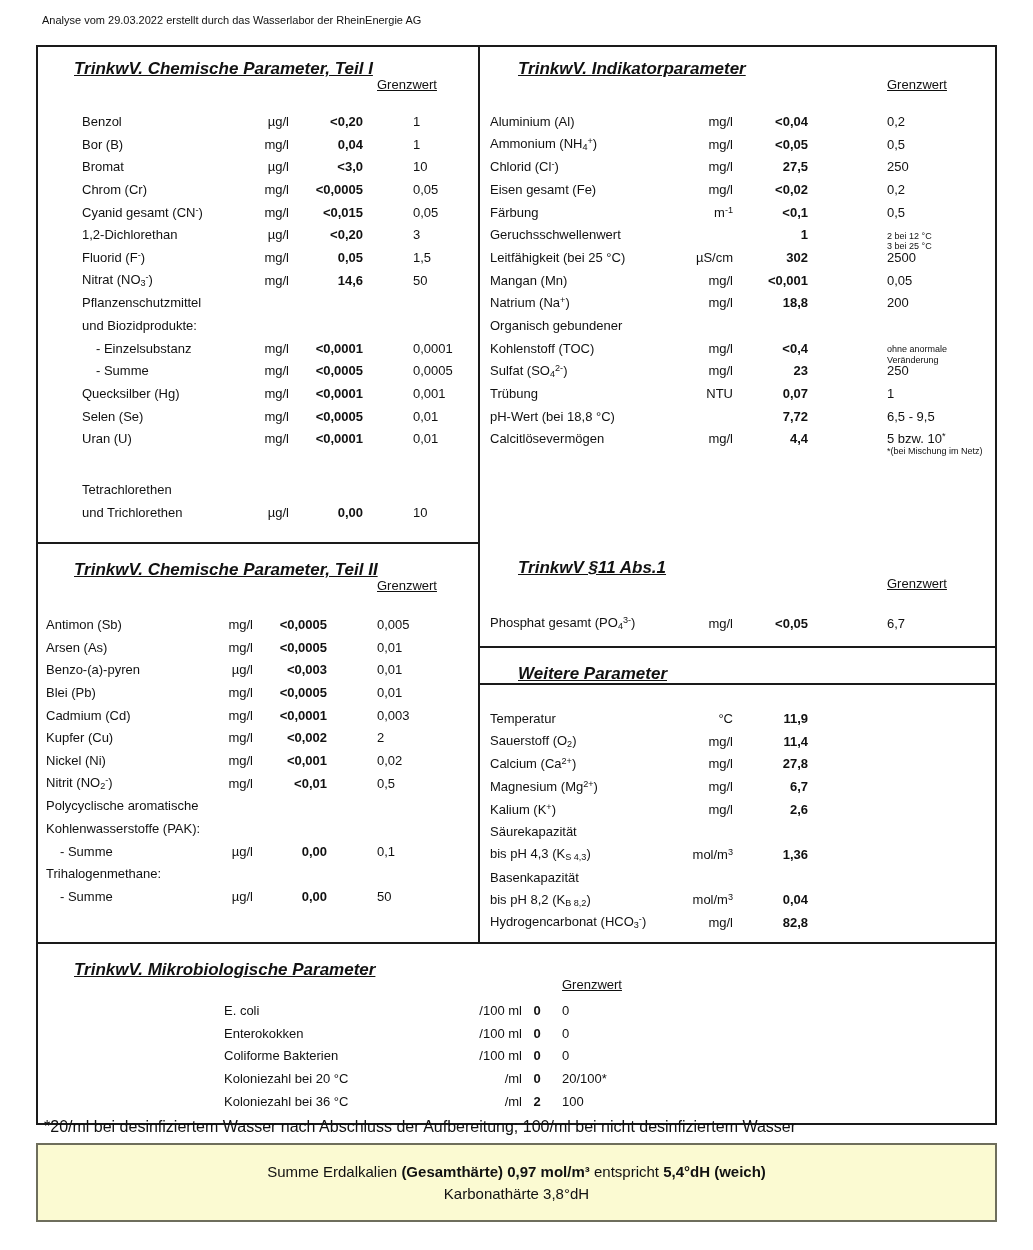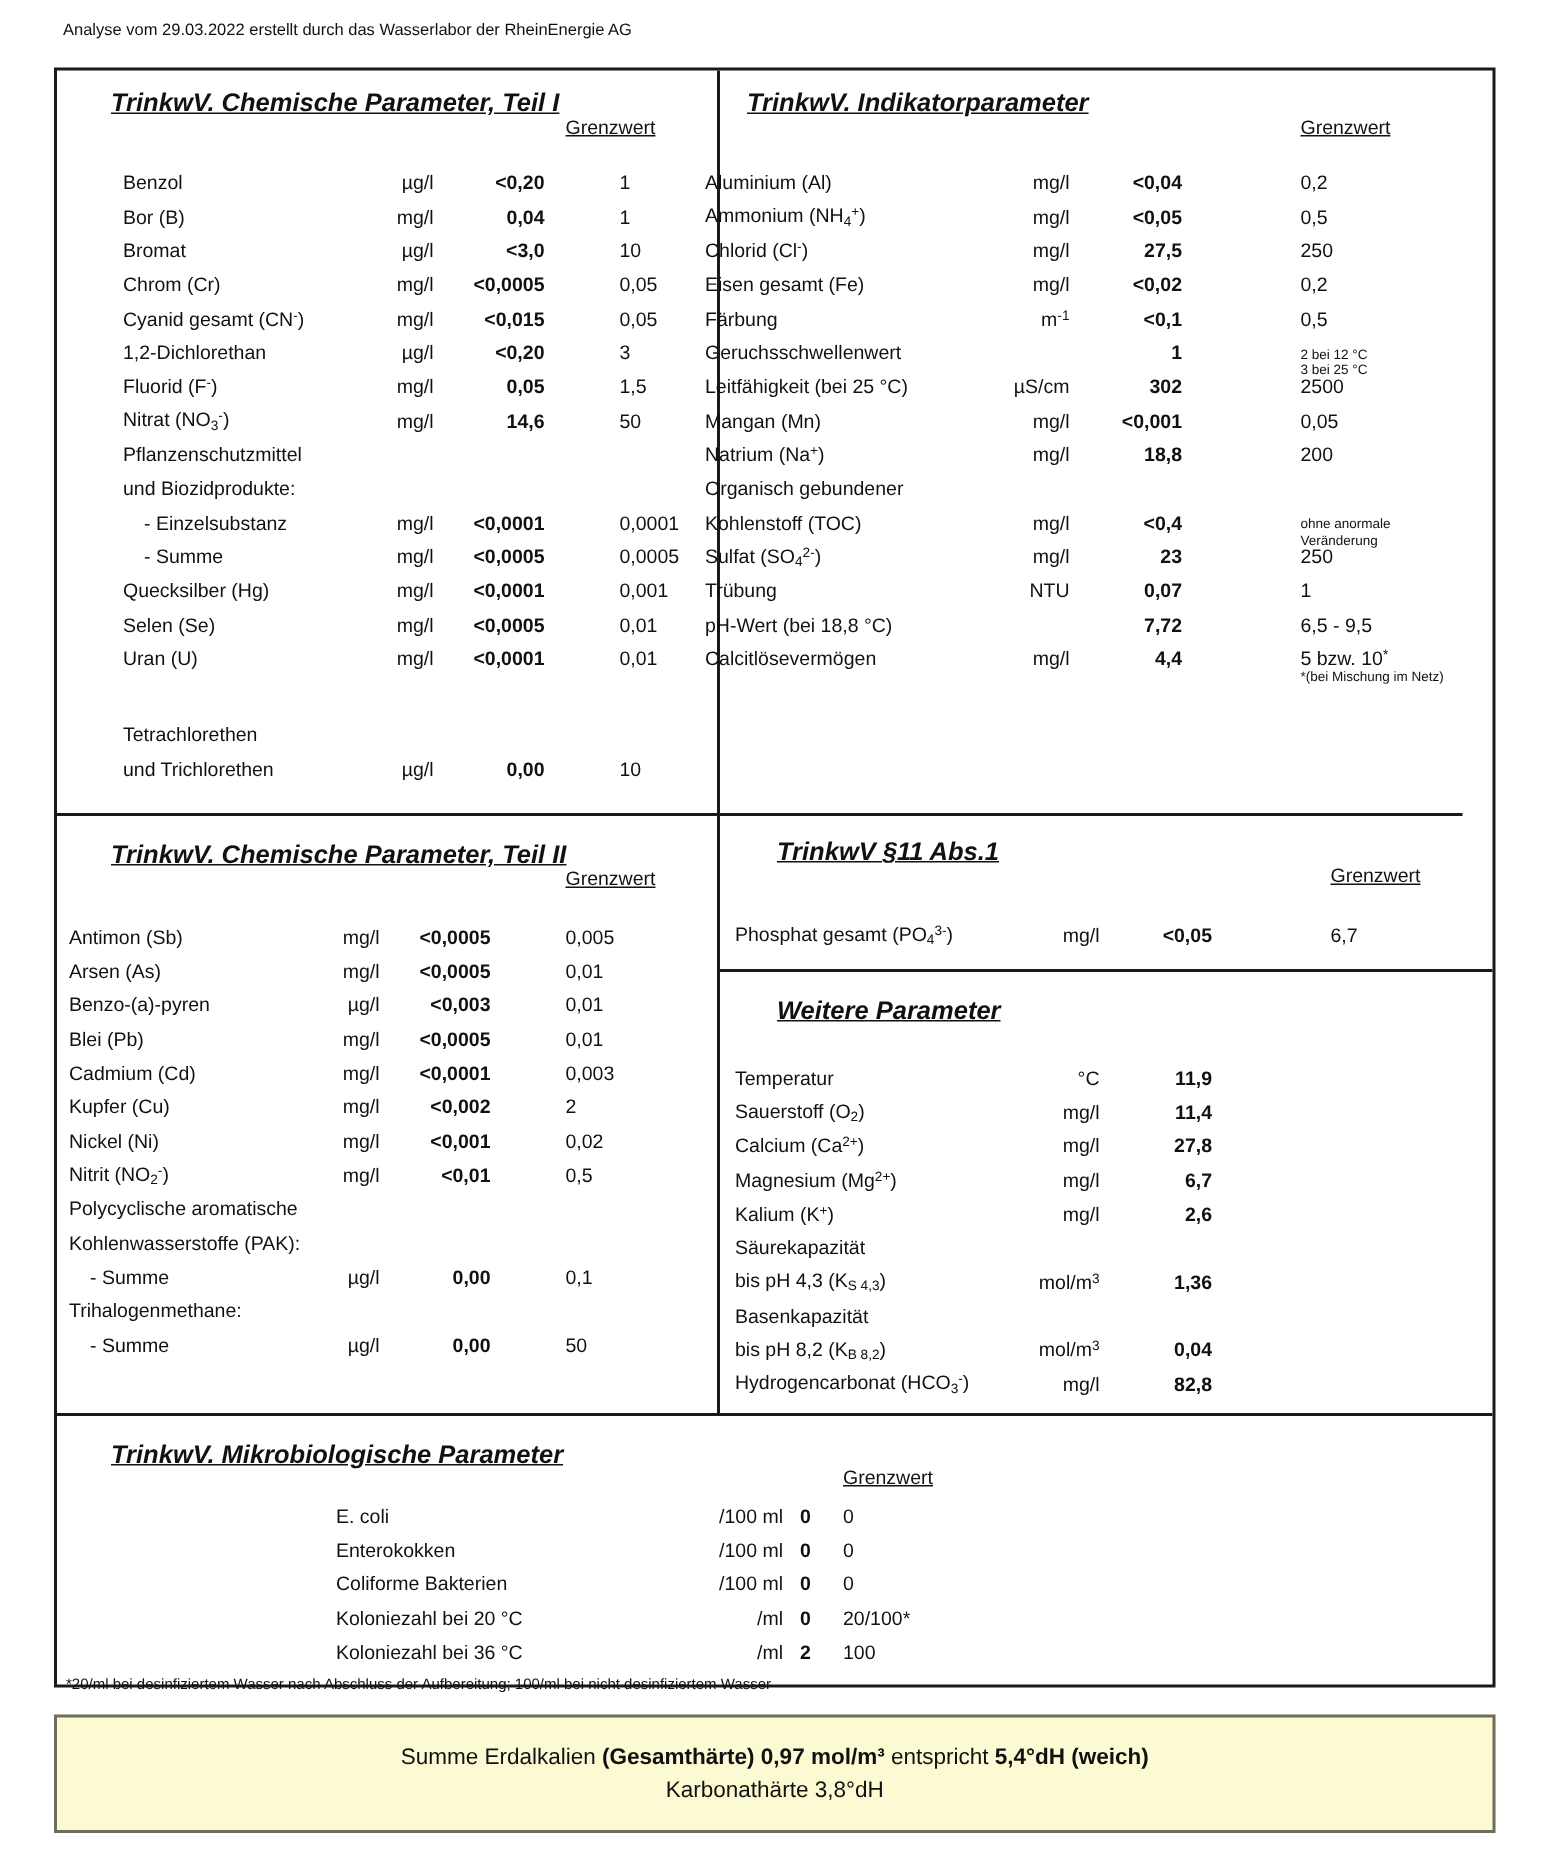--- a/index.html
+++ b/index.html
@@ -14,21 +14,21 @@
     font-family:"Liberation Sans","DejaVu Sans",sans-serif;
     color:var(--ink);font-size:13px;
   }
   .hdr-line{position:absolute;left:42px;top:14px;font-size:11px;}
   .outer{
     position:absolute;left:36px;top:45px;width:961px;height:1080px;
     border:2px solid var(--border);box-sizing:border-box;
   }
   .sec{position:absolute;box-sizing:border-box;}
   #sec-teil1{left:0;top:0;width:442px;height:497px;border-right:2px solid var(--border);border-bottom:2px solid var(--border);}
-  #sec-indikator{left:422px;top:0;width:515px;height:497px;border-bottom:2px solid var(--border);}
+  #sec-indikator{left:442px;top:0;width:515px;height:638px;border-bottom:2px solid var(--border);}
   #sec-teil2{left:0;top:497px;width:442px;height:400px;border-right:2px solid var(--border);border-bottom:2px solid var(--border);}
   #sec-par11{left:442px;top:497px;width:515px;height:104px;border-bottom:2px solid var(--border);}
   #sec-weitere{left:442px;top:601px;width:515px;height:296px;border-bottom:2px solid var(--border);}
   #sec-mikro{left:0;top:897px;width:957px;height:179px;}
 
   .sec-title{
     position:absolute;left:8px;top:12px;
     font-weight:bold;font-style:italic;text-decoration:underline;font-size:17px;white-space:nowrap;margin-left:28px;
   }
   #sec-indikator .sec-title, #sec-par11 .sec-title, #sec-weitere .sec-title{left:10px;}
@@ -78,21 +78,21 @@
   .grid-mikro .c-value{width:30px;text-align:center;}
   .grid-mikro .c-limit{margin-left:10px;flex:1;}
 
   .small{font-size:9px;line-height:10.5px;display:block;white-space:normal;}
   .limit-small{position:absolute;top:-4px;left:0;}
   .limit-note{position:absolute;top:15px;left:0;width:108px;}
 
   sub{font-size:70%;vertical-align:-0.25em;}
   sup{font-size:70%;vertical-align:0.45em;}
 
-  .footnote{position:absolute;left:6px;top:174px;font-size:10px;white-space:nowrap;}
+  .footnote{position:absolute;left:6px;top:174px;font-size:16px;white-space:nowrap;}
 
   .summary{
     position:absolute;left:36px;top:1143px;width:961px;height:79px;box-sizing:border-box;
     background:var(--summary-bg);border:2px solid var(--summary-border);
     text-align:center;font-size:15px;
   }
   .summary .l1{margin-top:18px;}
   .summary .l2{margin-top:5px;}
   .b{font-weight:bold;}
 </style>

